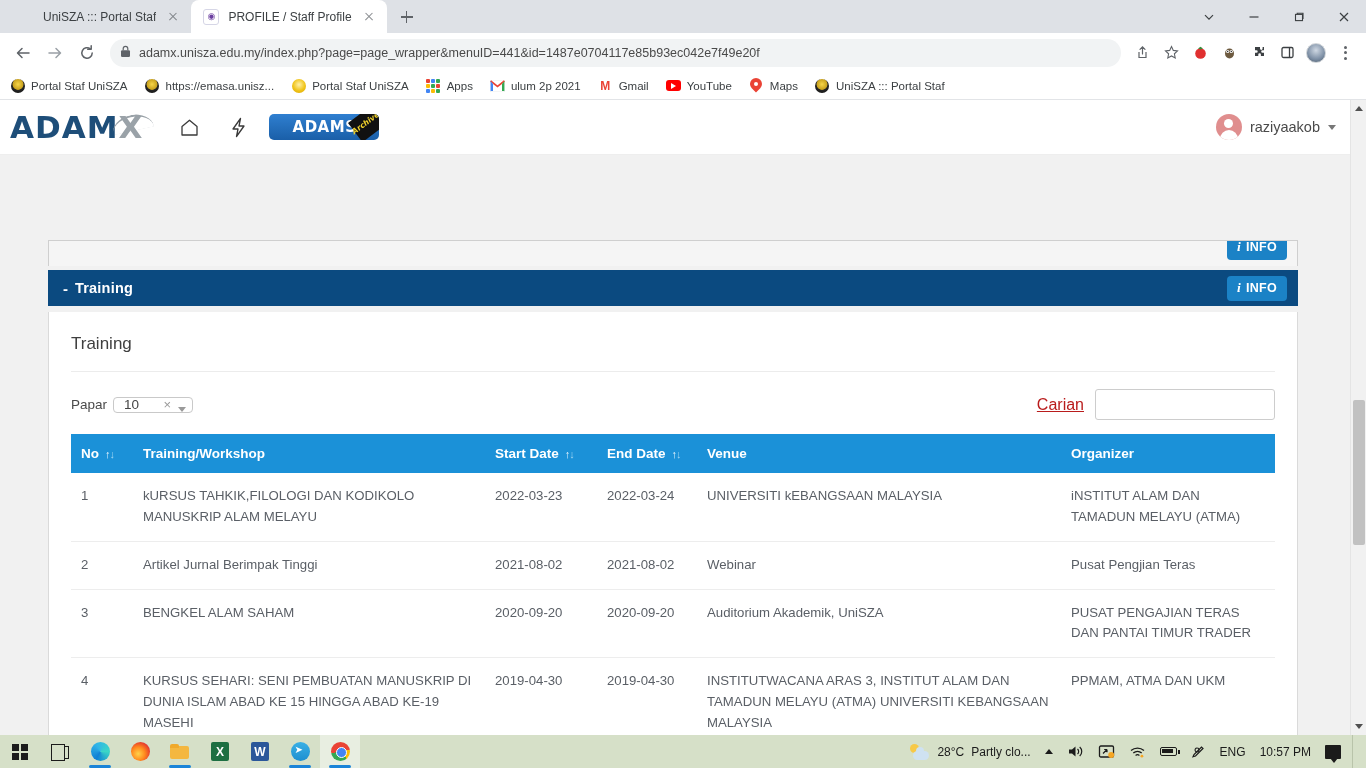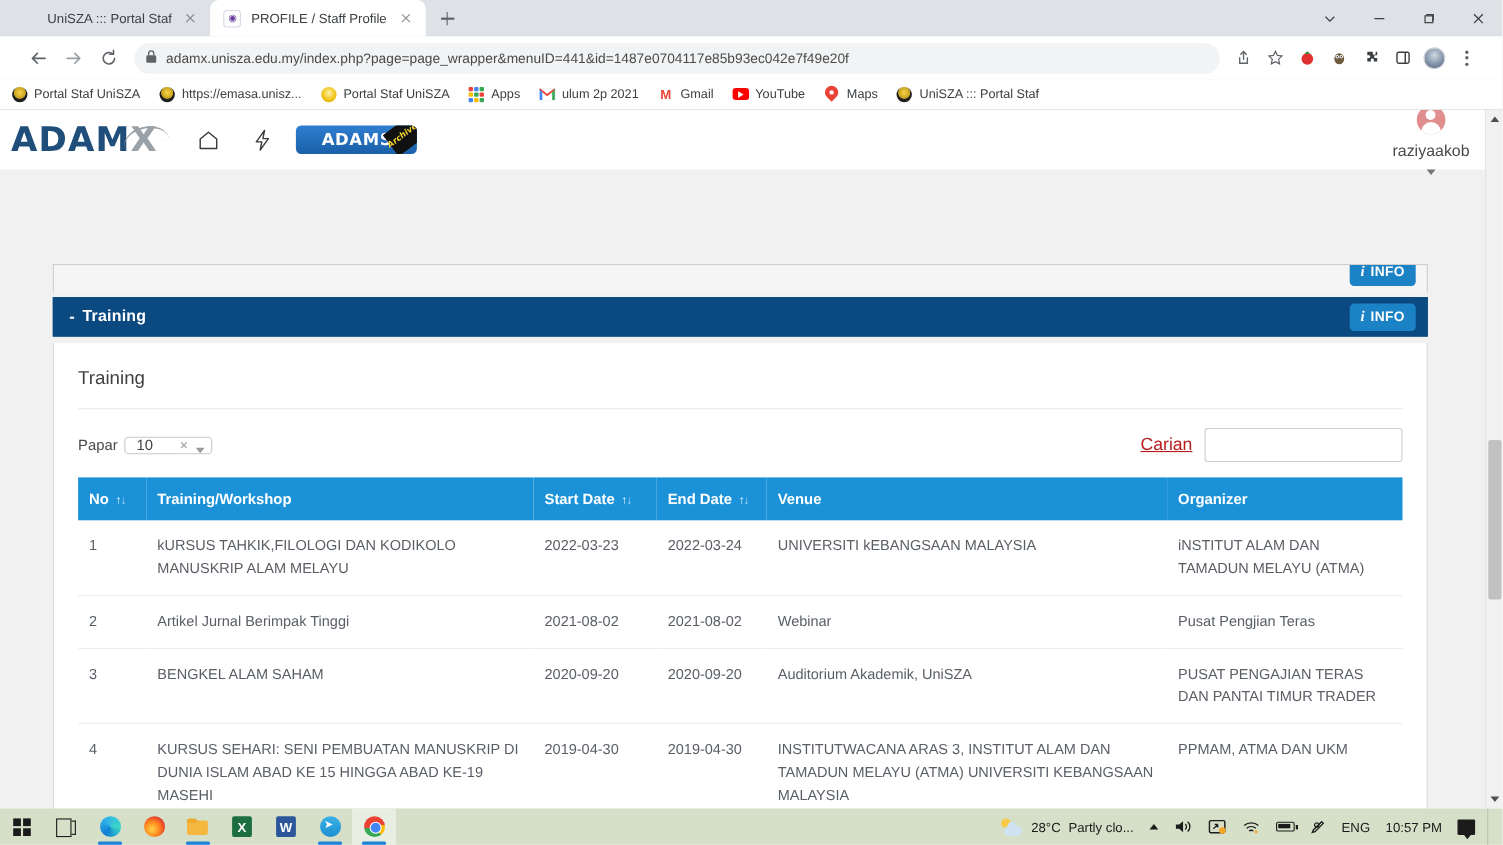--- a/index.html
+++ b/index.html
@@ -40,21 +40,21 @@
   .tab-close::after { transform: rotate(-45deg); }
   .newtab { width: 28px; height: 28px; margin-left: 6px; margin-bottom: 2px; position: relative; }
   .newtab::before, .newtab::after { content: ""; position: absolute; background: #5f6368; }
   .newtab::before { left: 8px; top: 13.4px; width: 12px; height: 1.4px; }
   .newtab::after  { left: 13.3px; top: 8px; width: 1.4px; height: 12px; }
 
   .wincontrols { position: absolute; right: 0; top: 0; height: 33px; display: flex; align-items: center; }
   .wc { width: 45px; height: 33px; display: flex; align-items: center; justify-content: center; color: #3c4043; font-size: 13px; }
   .wc svg { display: block; }
 
-  .toolbar { height: 39px; background: #fff; display: flex; align-items: center; padding: 0 20px; gap: 2px; }
+  .toolbar { height: 39px; background: #fff; display: flex; align-items: center; padding: 0 8px; gap: 2px; }
   .navbtn { width: 30px; height: 30px; display: flex; align-items: center; justify-content: center; color: #5f6368; }
   .navbtn svg { display: block; }
   .omnibox {
     flex: 1 1 auto; height: 28px; background: #f1f3f4; border-radius: 14px;
     display: flex; align-items: center; padding: 0 10px; gap: 8px; margin: 0 6px;
     font-size: 12.5px; color: #4a4a4a; overflow: hidden;
   }
   .omnibox .url { white-space: nowrap; overflow: hidden; text-overflow: ellipsis; }
   .tb-icons { display: flex; align-items: center; gap: 3px; }
   .tbi { width: 26px; height: 26px; display: flex; align-items: center; justify-content: center; color: #5f6368; }
@@ -106,21 +106,21 @@
     position: relative; overflow: hidden; font-family: "DejaVu Sans", sans-serif;
   }
   .adams-badge .corner {
     position: absolute; right: -14px; top: -6px; width: 42px; height: 24px; background: #111;
     transform: rotate(-37deg);
   }
   .adams-badge .corner span {
     position: absolute; right: 12px; top: 6px; color: #f2d32c; font-size: 7.5px; font-weight: 700;
     font-style: italic; letter-spacing: 0;
   }
-  .hdr-user { margin-left: auto; display: flex; align-items: center; gap: 8px; font-size: 14.5px; color: #4a4a4a; flex-direction: column; }
+  .hdr-user { margin-left: auto; display: flex; align-items: center; gap: 8px; font-size: 14.5px; color: #4a4a4a; }
   .hdr-avatar { width: 26px; height: 26px; border-radius: 50%; background: #e08e8e; position: relative; overflow: hidden; }
   .hdr-avatar::before { content: ""; position: absolute; left: 8.5px; top: 4.5px; width: 9px; height: 9px; border-radius: 50%; background: #fff; }
   .hdr-avatar::after { content: ""; position: absolute; left: 4px; top: 15.5px; width: 18px; height: 14px; border-radius: 9px 9px 0 0; background: #fff; }
   .caret-down { width: 0; height: 0; border-left: 4.5px solid transparent; border-right: 4.5px solid transparent; border-top: 5px solid #777; }
 
   .page-body { position: absolute; left: 0; top: 0; width: 1350px; height: 635px; background: #f1f1f1; }
   .content-col { position: absolute; left: 48px; top: 140px; width: 1250px; }
 
   .panel-cut { background: #f5f5f5; border: 1px solid #cfcfcf; border-bottom: none;
     height: 26px; position: relative; overflow: hidden; }

